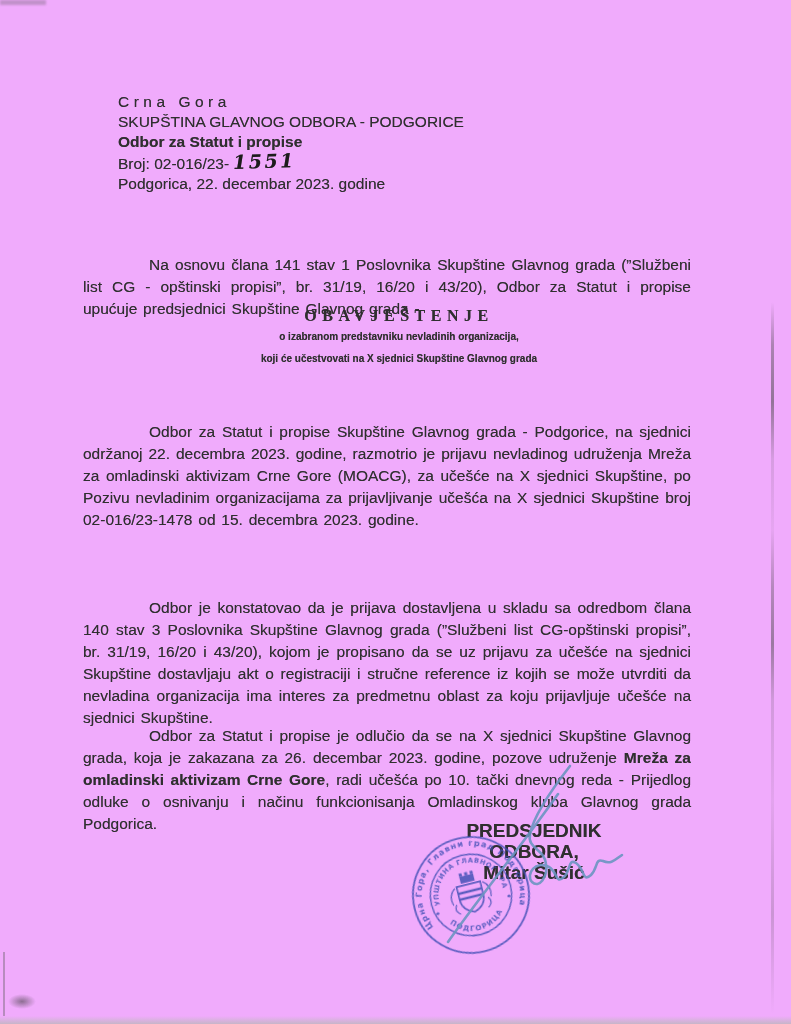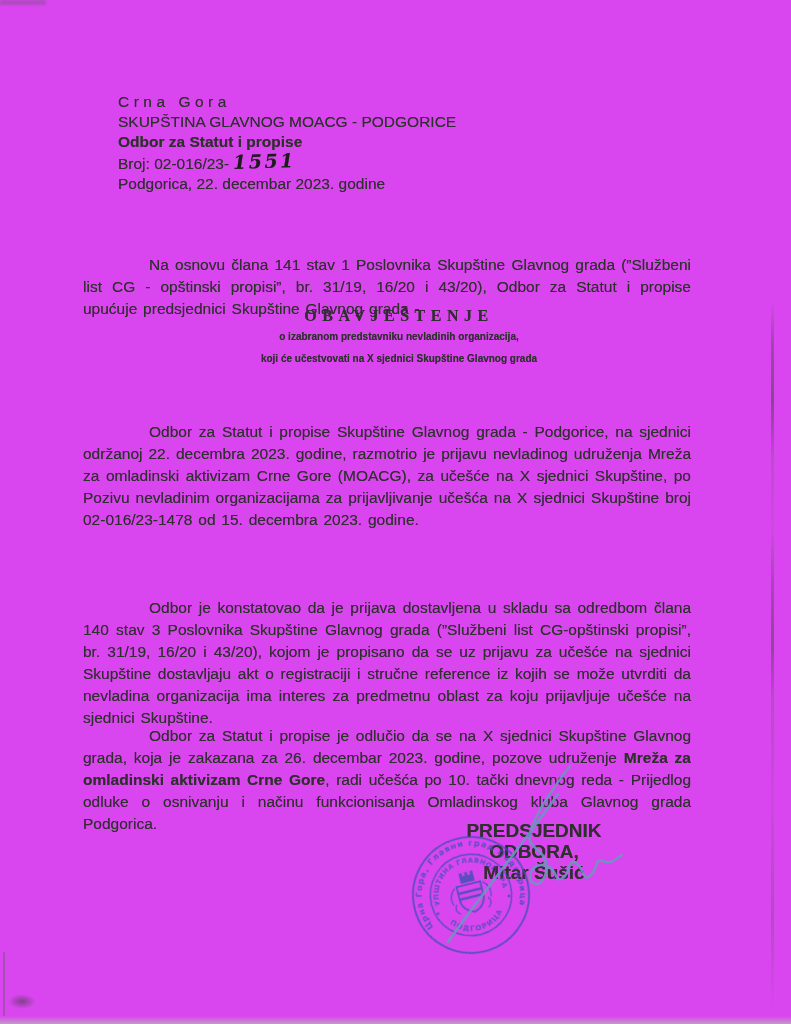--- a/index.html
+++ b/index.html
@@ -4,21 +4,21 @@
 <style>
   html, body { margin: 0; padding: 0; }
   body {
     width: 791px; height: 1024px;
     font-family: "Liberation Sans", "DejaVu Sans", sans-serif;
     background: #ffffff;
   }
   .page {
     position: relative;
     width: 791px; height: 1024px;
-    background: #d946ef;
+    background: #f0abfc;
     overflow: hidden;
     color: #2f2f2f;
   }
   .scan-text {
     text-shadow: 0 0 0.6px rgba(45,45,45,0.55);
     -webkit-font-smoothing: antialiased;
   }
   
   .letterhead {
     position: absolute; left: 118px; top: 92px;
@@ -111,21 +111,21 @@
     filter: blur(1px);
   }
 </style>
 </head>
 <body>
 
 <div class="page">
 
   <div class="letterhead scan-text">
     <div class="country">Crna Gora</div>
-    <div>SKUPŠTINA GLAVNOG MOACG - PODGORICE</div>
+    <div>SKUPŠTINA GLAVNOG ODBORA - PODGORICE</div>
     <div class="committee">Odbor za Statut i propise</div>
     <div><span>Broj: 02-016/23-</span><span class="handwritten-no">1551</span></div>
     <div>Podgorica, 22. decembar 2023. godine</div>
   </div>
 
   <div class="para intro scan-text">Na osnovu člana 141 stav 1 Poslovnika Skupštine Glavnog grada (”Službeni list CG - opštinski propisi”, br. 31/19, 16/20 i 43/20), Odbor za Statut i propise upućuje predsjednici Skupštine Glavnog grada -</div>
 
   <div class="title-block scan-text">
     <div class="title-main">OBAVJEŠTENJE</div>
     <div class="title-sub">o izabranom predstavniku nevladinih organizacija,</div>

